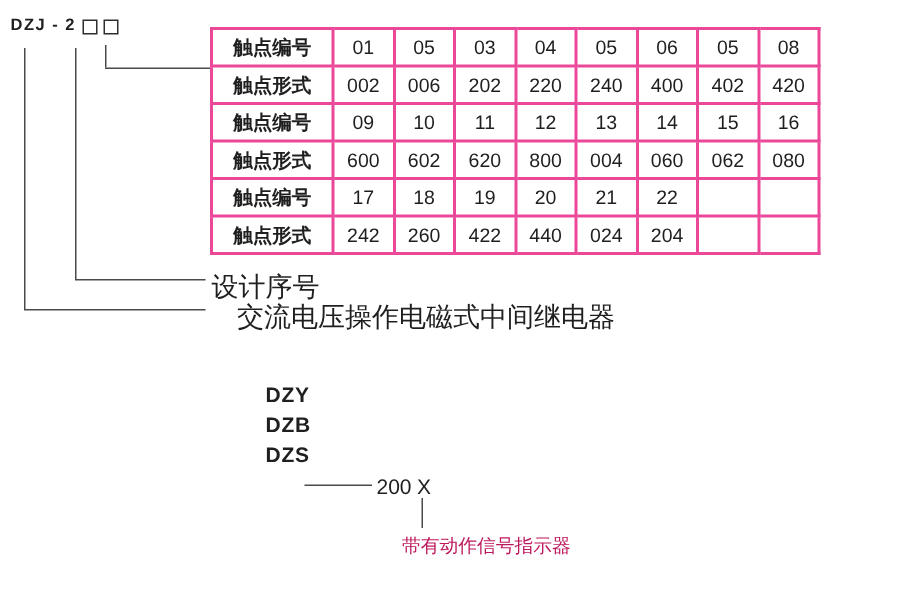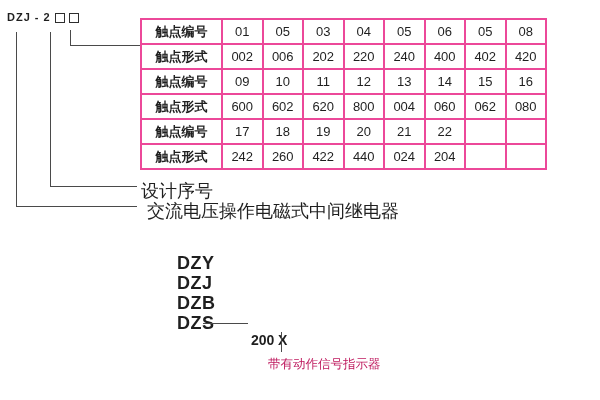--- a/index.html
+++ b/index.html
@@ -46,26 +46,26 @@
     text-align:center; vertical-align:middle;
     font-size:13px; color:#1f1f1f;
     overflow:hidden; white-space:nowrap;
   }
   table.contact-table td.label-cell { font-weight:600; }
   table.contact-table tr.group-start td { border-top-width:2px; }
   
   .type-list { position:absolute; left:177px; top:253px; width:60px; }
   .type-item {
     height:20px; line-height:20px;
-    font-size:18px; font-weight:600; letter-spacing:0.5px;
+    font-size:14px; font-weight:600; letter-spacing:0.5px;
     color:#1f1f1f;
   }
   .dzb-number, .dzb-x {
     position:absolute; top:316px;
-    font-size:14px; font-weight:700; color:#1f1f1f;margin-top:16px;
+    font-size:14px; font-weight:400; color:#1f1f1f;
   }
   .dzb-number { left:251px; }
   .dzb-x { left:278px; }
   .indicator-note {
     position:absolute; left:268px; top:356px;
     font-size:12.5px; color:#be185d; white-space:nowrap;
   }
 </style>
 </head>
 <body>
@@ -163,25 +163,24 @@
           <td>024</td>
           <td>204</td>
           <td></td>
           <td></td>
         </tr>
       </tbody>
   </table>
 </div>
 
 <div class="annotation" style="left:141px; top:179px;">设计序号</div>
-<div class="annotation" style="left:147px; top:199px;">交流电压操作电磁式中间继电器</div>
+<div class="annotation" style="left:158px; top:199px;">交流电压操作电磁式中间继电器</div>
 
 <div class="type-list">
     <div class="type-item">DZY</div>
-    <div class="type-item">DZJ</div>
     <div class="type-item">DZB</div>
     <div class="type-item">DZS</div>
   </div>
 
 <div class="hline" style="left:203px; top:323px; width:45px;"></div>
 <span class="dzb-number">200</span>
 <span class="dzb-x">X</span>
 <div class="vline" style="left:281px; top:332px; height:20px;"></div>
 <div class="indicator-note">带有动作信号指示器</div>
 

